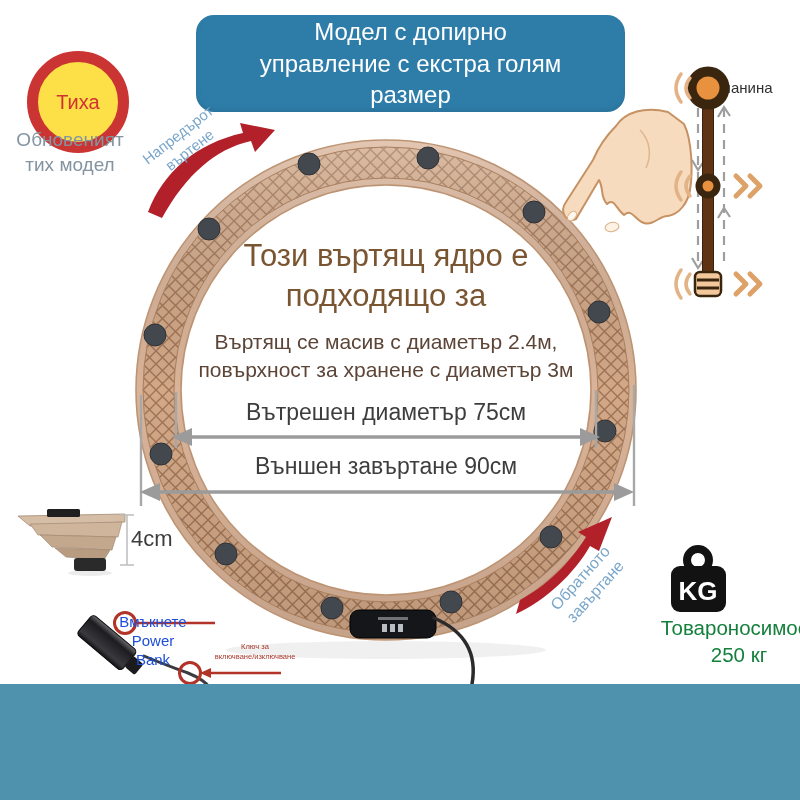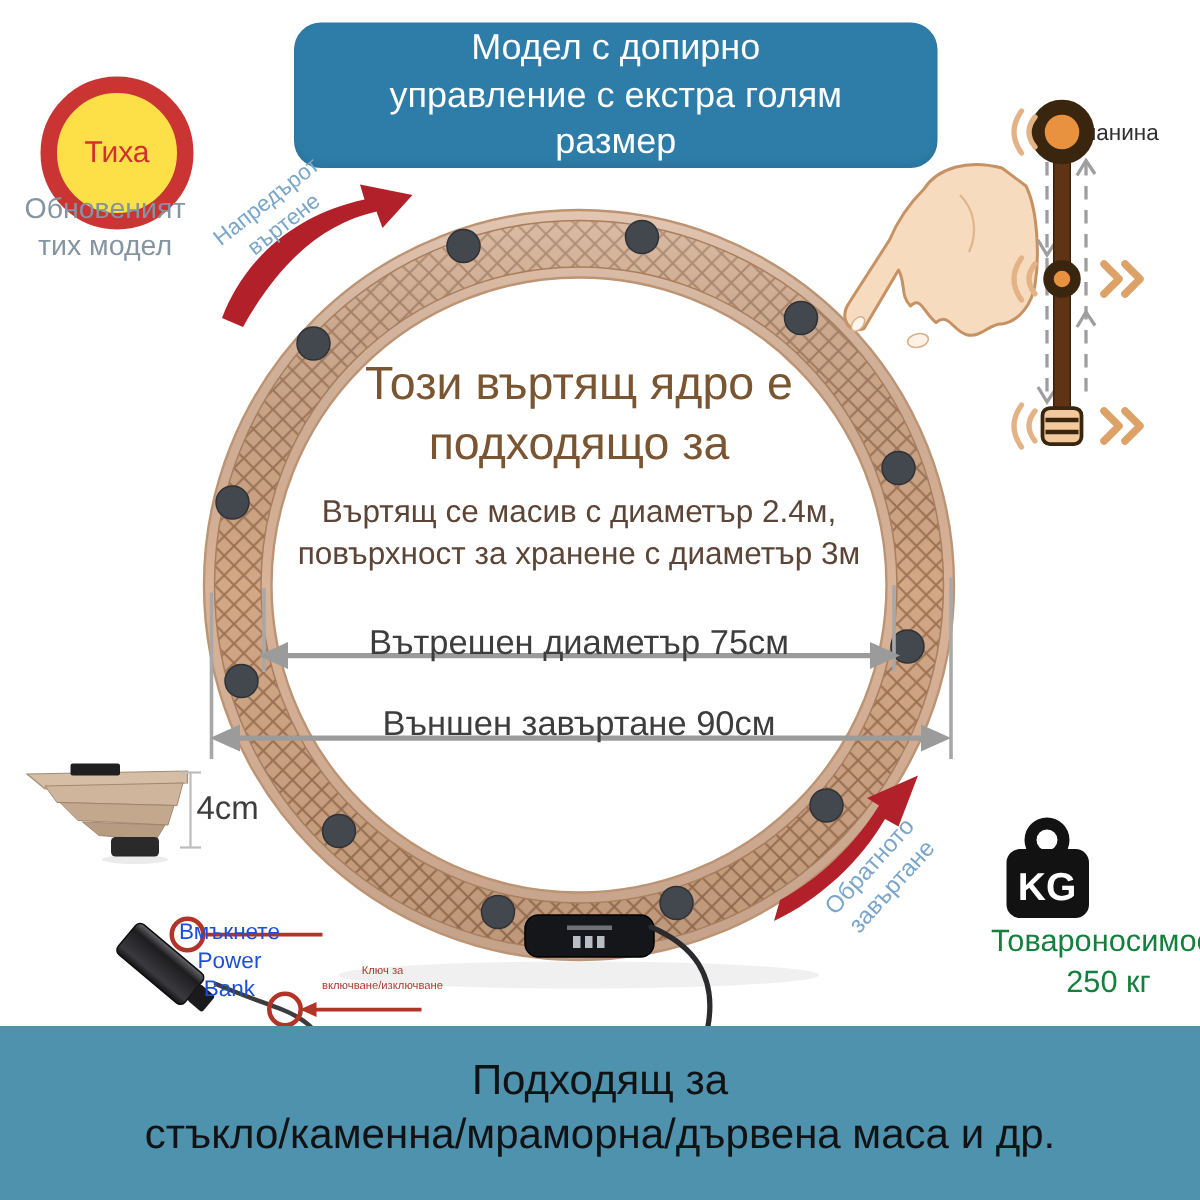--- a/index.html
+++ b/index.html
@@ -18,21 +18,21 @@
   .quiet-label{color:#d03131;font-size:20px;}
   .quiet-caption{left:10px;top:128px;width:120px;color:#8494a1;font-size:19px;line-height:1.3;}
 
   .rot-label{color:#7aa6ca;font-size:15px;line-height:1.25;}
   .rot-forward{left:126px;top:124px;width:116px;transform:rotate(-38deg);}
   .rot-reverse{left:528px;top:565px;width:120px;font-size:16px;transform:rotate(-48deg);}
 
   .heading{left:186px;top:236px;width:400px;color:#7a5531;font-size:31px;line-height:1.3;}
   .subheading{left:156px;top:328px;width:460px;color:#5c4537;font-size:21px;line-height:1.35;}
 
-  .dim-label{width:386px;left:193px;color:#3d3d3d;font-size:23px;margin-top:16px;}
+  .dim-label{width:386px;left:193px;color:#3d3d3d;font-size:23px;}
   .dim-inner{top:399px;}
   .dim-outer{top:453px;}
   .height-label{left:131px;top:526px;color:#3d3d3d;font-size:22px;}
 
   .pb-label{left:107px;top:613px;width:92px;color:#1d4ed8;font-size:15px;line-height:1.25;}
   .pb-switch{left:205px;top:642px;width:100px;color:#a8392e;font-size:7.5px;line-height:1.35;}
 
   .capacity-text{left:654px;top:615px;width:170px;color:#15803d;font-size:20.5px;line-height:1.3;}
 
   .footer{left:0;top:684px;width:800px;height:116px;background:#4f92ae;}
@@ -227,15 +227,13 @@
   <div class="abs pre ctr pb-label">Вмъкнете
 Power
 Bank</div>
   <div class="abs pre ctr pb-switch">Ключ за
 включване/изключване</div>
 
   <div class="abs pre ctr capacity-text">Товароносимост
 250 кг</div>
 
   <div class="abs footer"></div>
-  <div class="abs pre ctr footer-text">Подходящ за
-стъкло/каменна/мраморна/дървена маса и др.</div>
 </div>
 
 </body></html>

